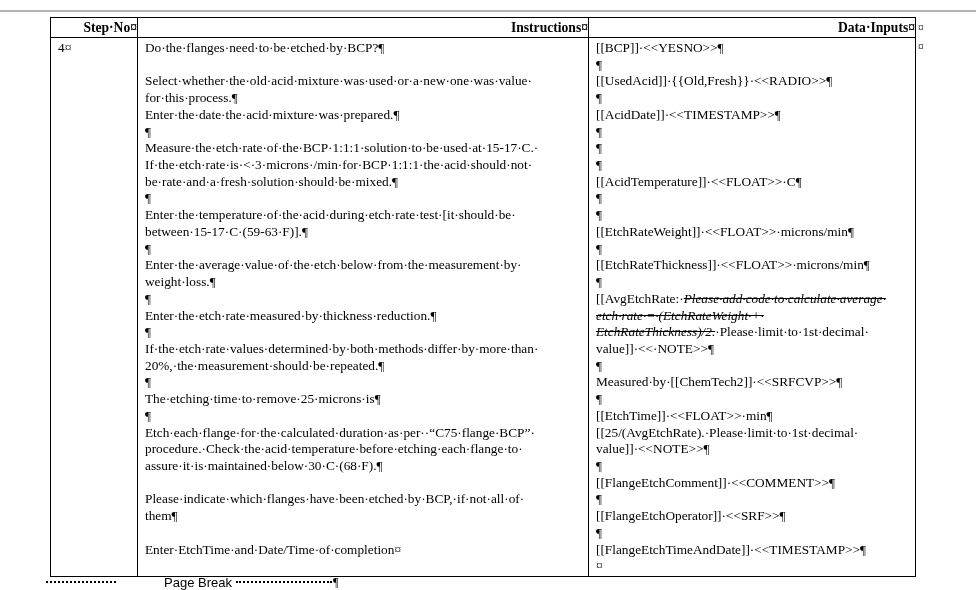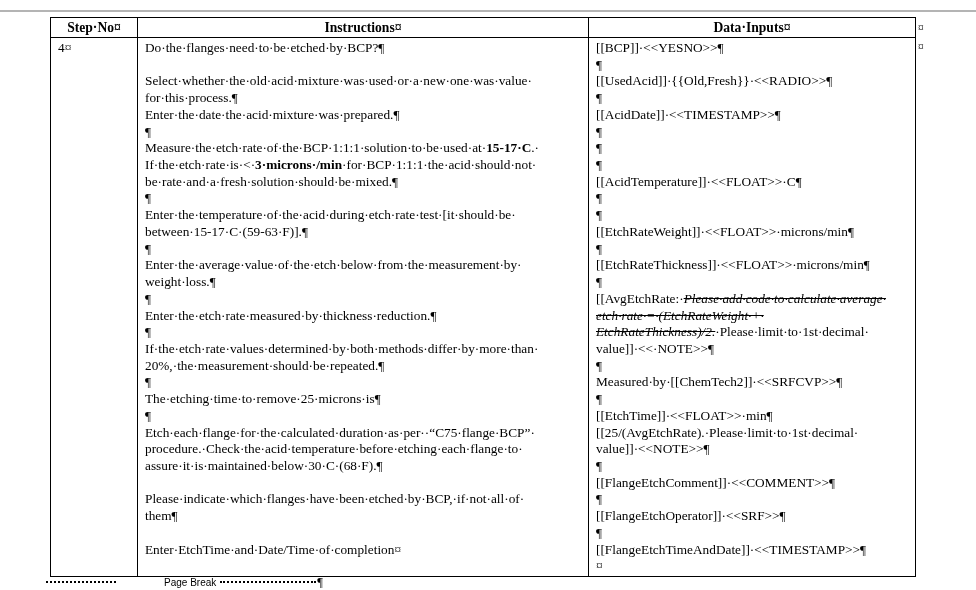--- a/index.html
+++ b/index.html
@@ -35,36 +35,36 @@
   table.steps col.c2 { width: 451px; }
   table.steps col.c3 { width: 327px; }
   table.steps th, table.steps td {
     border: 1px solid #000;
     padding: 0;
   }
   table.steps th {
     height: 19px;
     font-weight: bold;
     font-size: 13.6px;
-    text-align: center;
+    text-align: right;
     vertical-align: middle;
     white-space: pre;
   }
   table.steps td {
     height: 536px;
     vertical-align: top;
     padding: 2px 5px 0 7px;
   }
   .line {
     height: 16.72px;
     line-height: 16.72px;
     font-size: 13.3px;
     white-space: pre;
   }
-  .line .b { font-weight: bold; text-align: right; }
+  .line .b { font-weight: normal; text-align: right; }
   .line .s { text-decoration: line-through; font-style: italic; }
   .row-end-marker {
     position: absolute;
     left: 868px;
     font-size: 11.5px;
     line-height: 11px;
   }
   .row-end-marker.m0 { top: 6px; }
   .row-end-marker.m1 { top: 25px; }
   .page-break {
@@ -77,21 +77,21 @@
   }
   .pb-dots {
     display: inline-block;
     height: 0;
     border-top: 2px dotted #000;
   }
   .pb-dots.left { width: 70px; margin-right: 4px; }
   .pb-dots.right { width: 96px; margin-left: 4px; }
   .pb-label {
     font-family: "Liberation Sans", sans-serif;
-    font-size: 10px;
+    font-size: 13px;
     white-space: pre;
     padding-left: 44px;
   }
   .pb-pilcrow {
     font-size: 12.5px;
     margin-left: 1px;
   }
 </style>
 </head>
 <body>

